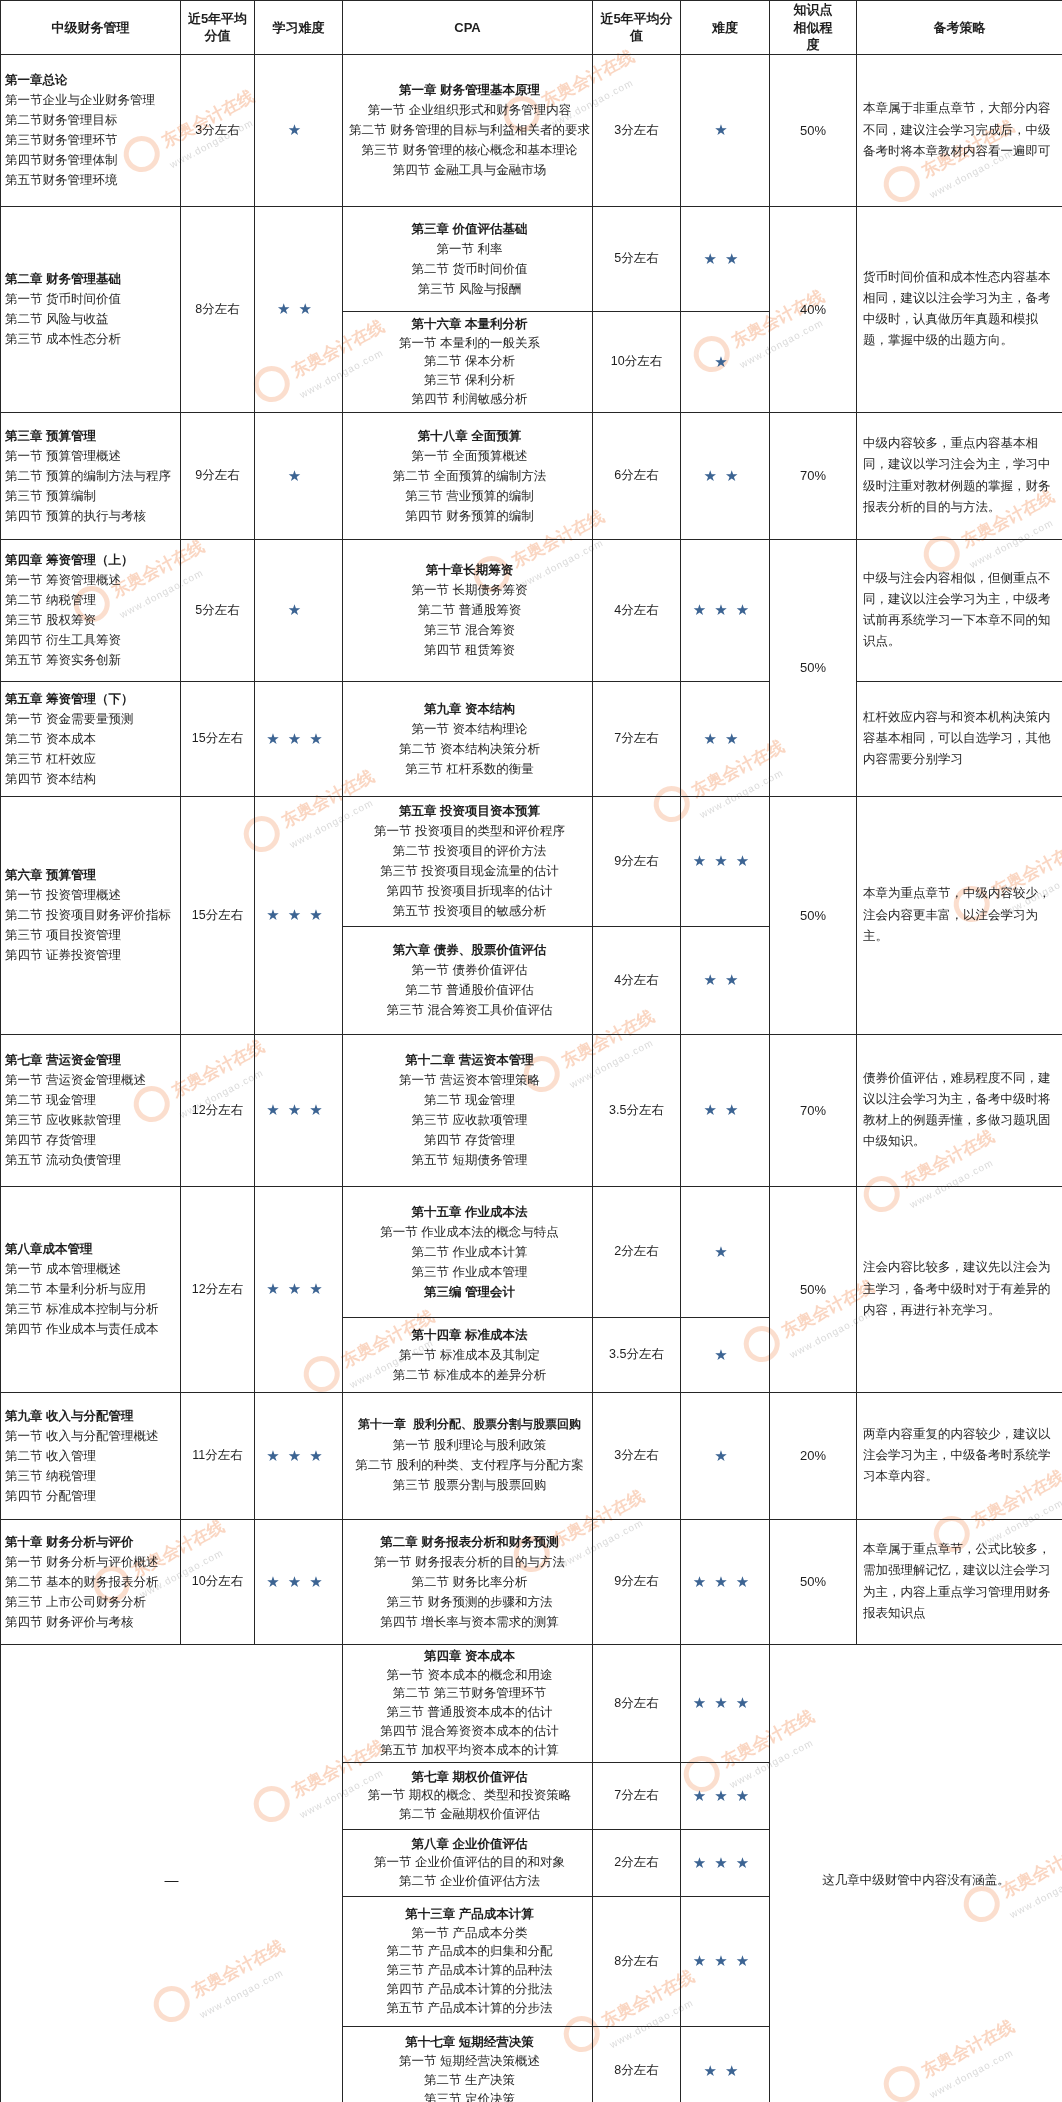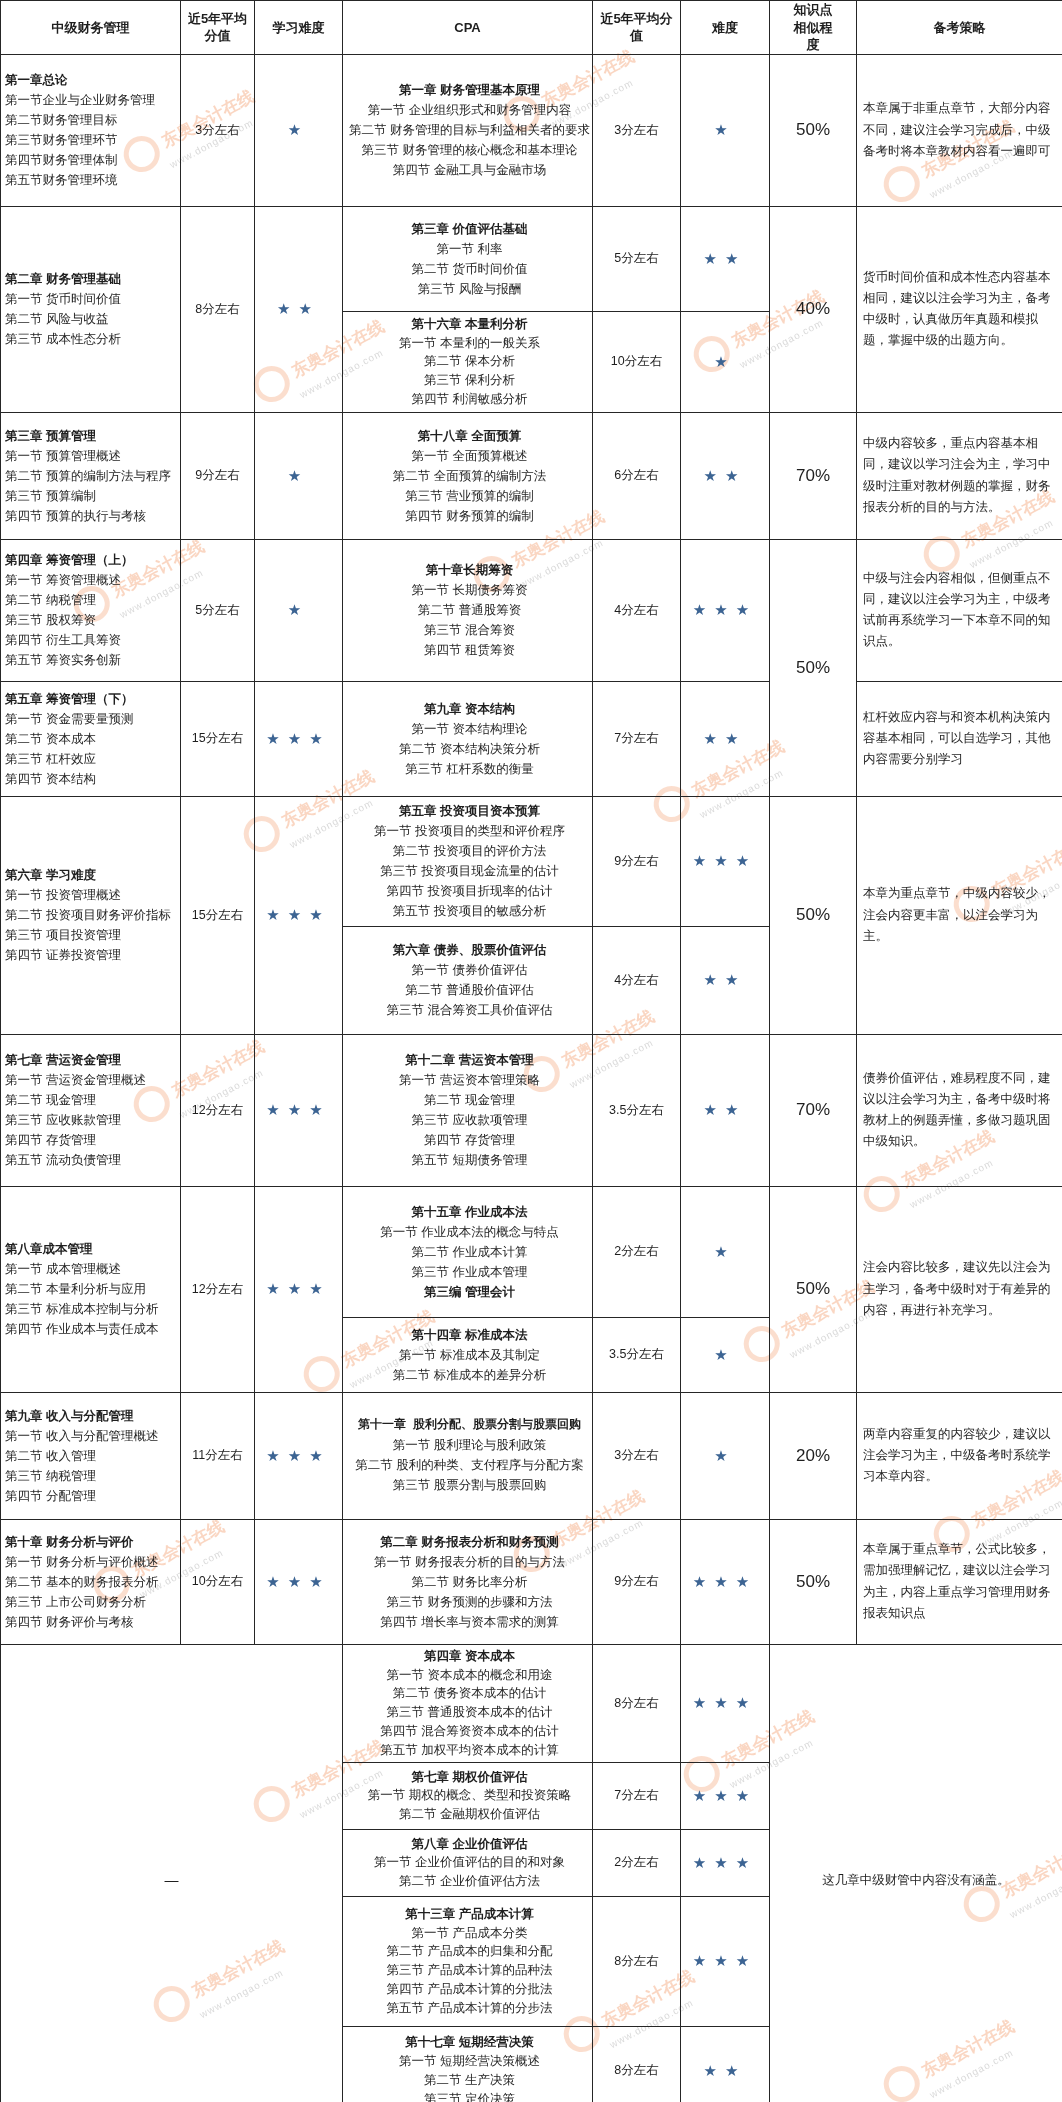--- a/index.html
+++ b/index.html
@@ -15,21 +15,21 @@
   .th-sim{padding:0 20px;font-family:Liberation Serif, serif;}
   td{font-size:12.5px;padding:2px 4px;}
   .m{text-align:left;padding-right:1px;}
   .c{text-align:center;padding-left:6px;padding-right:2px;}
   .h{font-weight:bold;line-height:1.6;white-space:nowrap;}
   .h.small{font-size:12px;font-family:Liberation Mono, monospace;}
   .i{line-height:1.6;}
   .compact .h,.compact .i{line-height:1.5;}
   .s{text-align:center;}
   .d{text-align:center;color:#3c6493;font-size:15px;letter-spacing:8px;}
-  .p{text-align:center;font-size:17px;}
+  .p{text-align:center;font-size:13px;}
   .g{text-align:left;line-height:1.7;padding:4px 6px;}
   .x{text-align:center;font-size:14px;}
   .n{text-align:center;line-height:1.7;padding:0 8px;}
   tr.last td{border-bottom:2px solid #1a1a1a;}
 </style>
 </head>
 <body>
 
 <div class="page">
   <div id="wm-layer">
@@ -225,21 +225,21 @@
               <div class="i">第三节 杠杆系数的衡量</div>
             </div>
       </td>
       <td class="s">7分左右</td>
       <td class="d">★★</td>
       <td class="g">杠杆效应内容与和资本机构决策内容基本相同，可以自选学习，其他内容需要分别学习</td>
     </tr>
 
     <tr style="height:130px">
       <td class="m" rowspan="2">
-        <div class="h">第六章 学习难度</div>
+        <div class="h">第六章 预算管理</div>
         <div>
               <div class="i">第一节 投资管理概述</div>
               <div class="i">第二节 投资项目财务评价指标</div>
               <div class="i">第三节 项目投资管理</div>
               <div class="i">第四节 证券投资管理</div>
             </div>
       </td>
       <td class="s" rowspan="2">15分左右</td>
       <td class="d" rowspan="2">★★★</td>
       <td class="c">
@@ -389,21 +389,21 @@
       <td class="p">50%</td>
       <td class="g">本章属于重点章节，公式比较多，需加强理解记忆，建议以注会学习为主，内容上重点学习管理用财务报表知识点</td>
     </tr>
 
     <tr style="height:118px">
       <td class="x" colspan="3" rowspan="5">—</td>
       <td class="c compact">
         <div class="h">第四章 资本成本</div>
         <div>
               <div class="i">第一节 资本成本的概念和用途</div>
-              <div class="i">第二节 债务资本成本的估计</div>
+              <div class="i">第二节 第三节财务管理环节</div>
               <div class="i">第三节 普通股资本成本的估计</div>
               <div class="i">第四节 混合筹资资本成本的估计</div>
               <div class="i">第五节 加权平均资本成本的计算</div>
             </div>
       </td>
       <td class="s">8分左右</td>
       <td class="d">★★★</td>
       <td class="n" colspan="2" rowspan="5">这几章中级财管中内容没有涵盖。</td>
     </tr>
     <tr style="height:67px">

